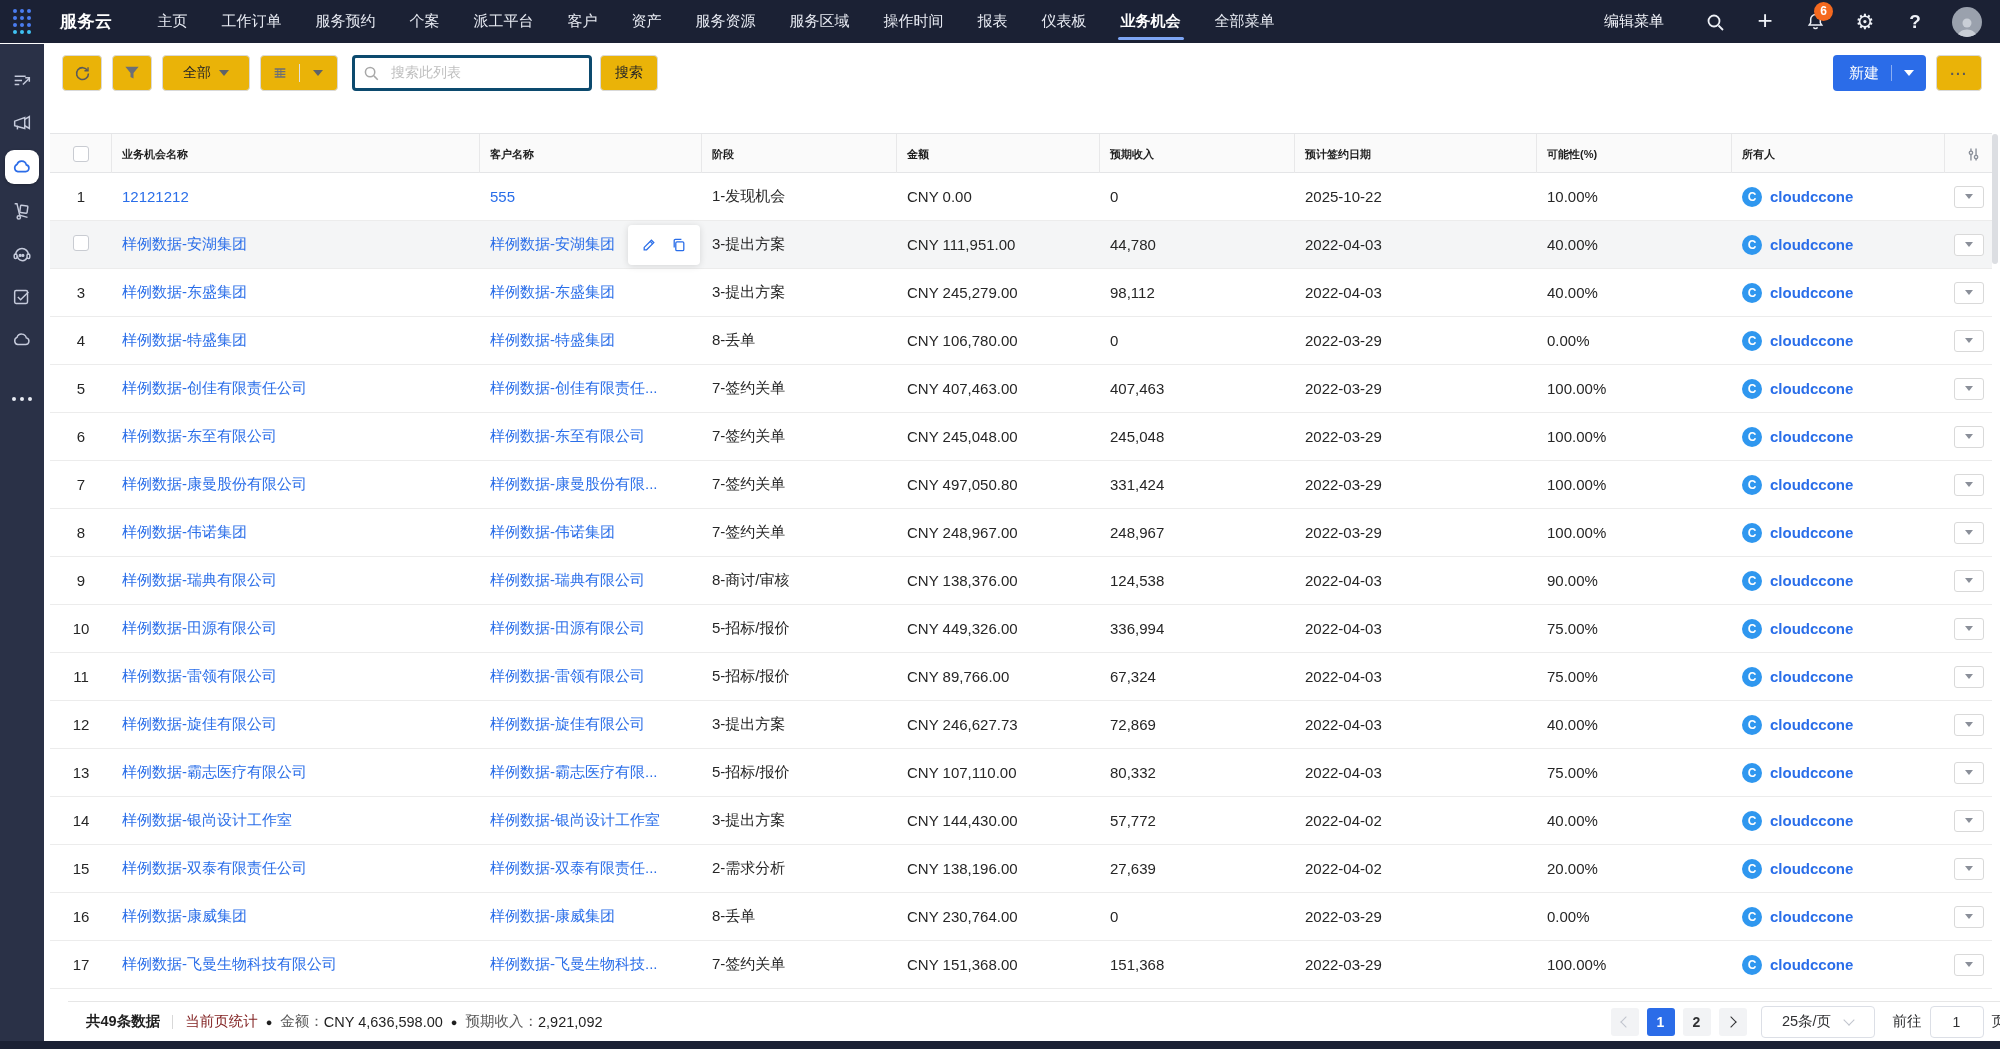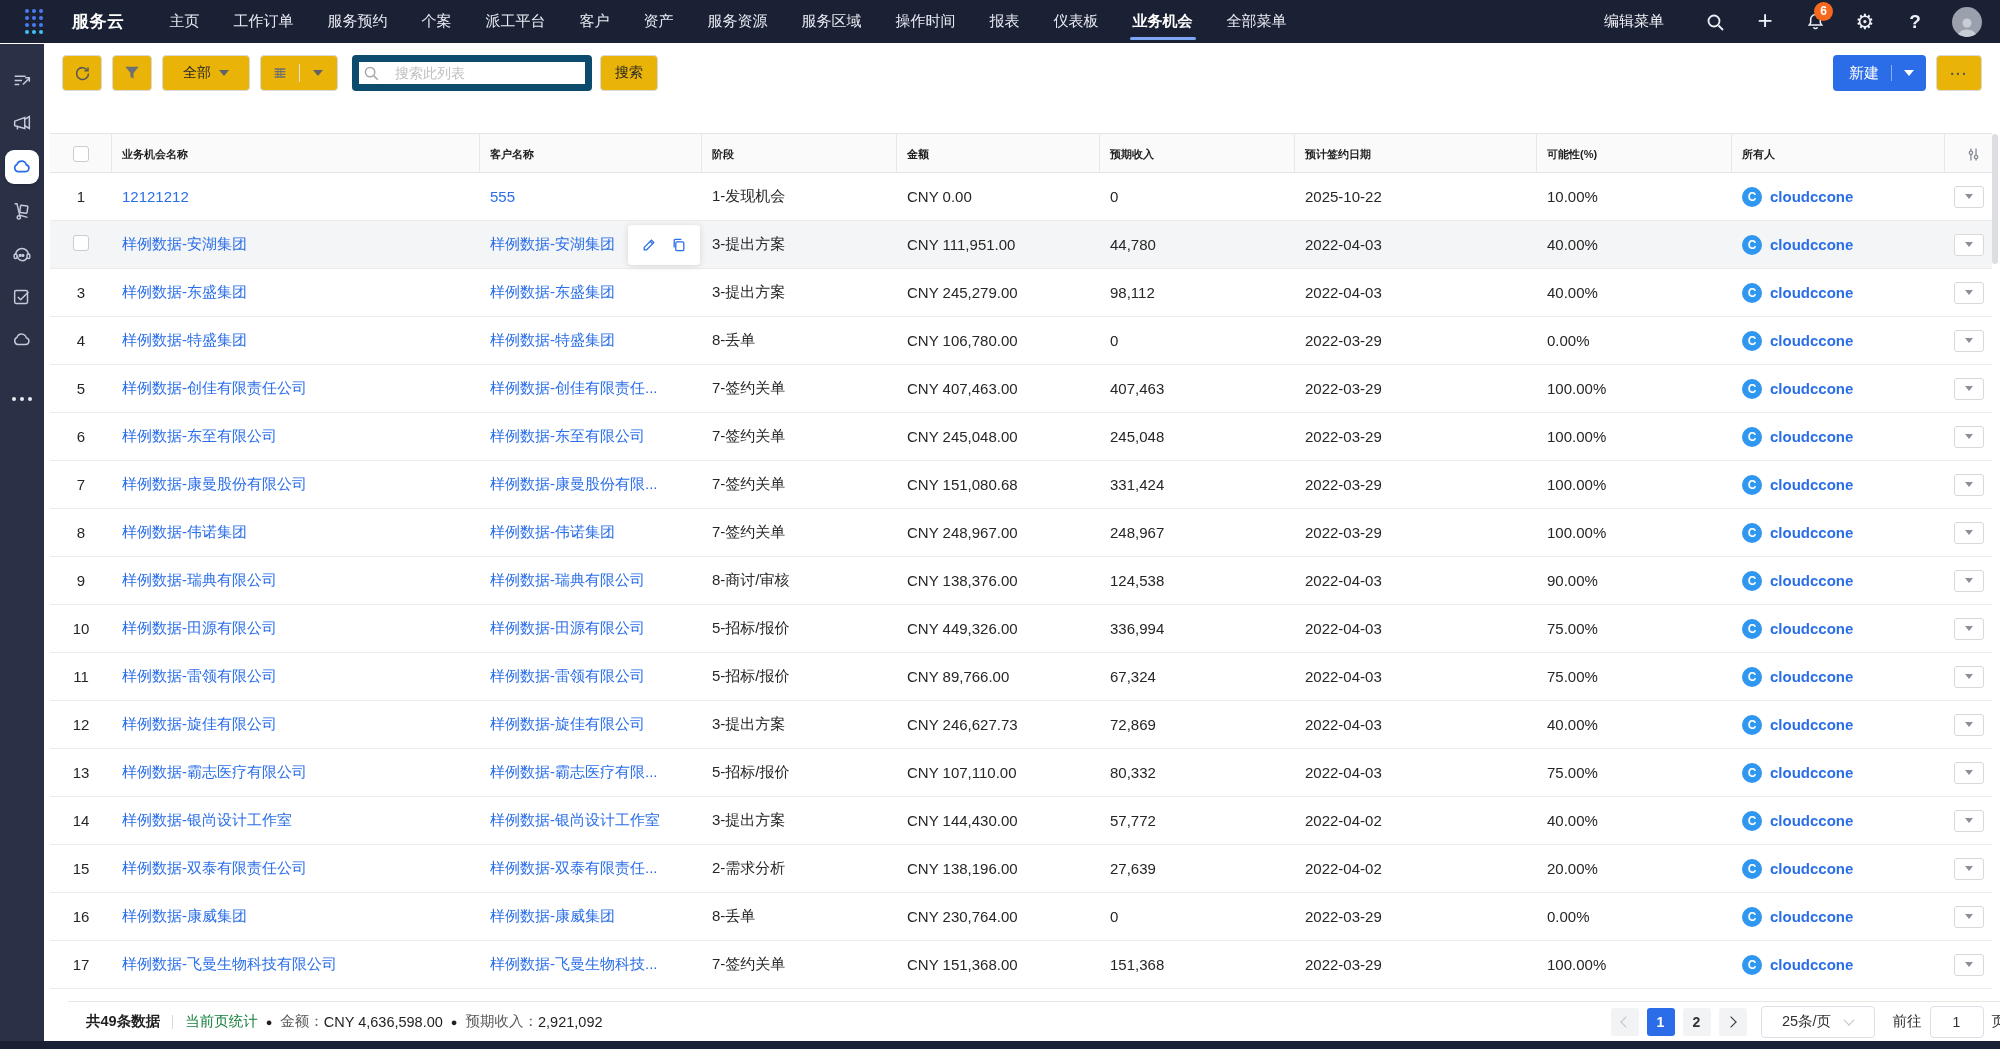--- a/index.html
+++ b/index.html
@@ -6,21 +6,21 @@
   html,body { width:2000px; height:1049px; }
   body {
     font-family: "Liberation Sans", "DejaVu Sans", sans-serif;
     background:#fff; color:#262626; overflow:hidden;
   }
   .page { position:relative; width:2000px; height:1049px; background:#fff; }
 
   
   .nav {
     position:absolute; top:0; left:0; width:2000px; height:43px;
-    background:#1b2134; display:flex; align-items:center; color:#eef1f7;padding-left:12px;
+    background:#1b2134; display:flex; align-items:center; color:#eef1f7;
   }
   .waffle { width:44px; height:44px; display:flex; align-items:center; justify-content:center; cursor:pointer; }
   .waffle .grid { display:grid; grid-template-columns:repeat(3,5px); grid-template-rows:repeat(4,5px); gap:2px; }
   .waffle .d { width:4px; height:4px; border-radius:50%; background:#4a7cf1; }
   .waffle .d.c { background:#3fc2f2; }
   .brand { font-size:17px; font-weight:700; color:#fff; margin:0 28px 0 16px; letter-spacing:.5px; }
   .navitems { display:flex; align-items:center; height:44px; }
   .nav-item {
     position:relative; font-size:15px; color:#e8ebf3; padding:0 17px; height:44px;
     display:flex; align-items:center; cursor:pointer; white-space:nowrap;
@@ -69,23 +69,23 @@
   }
   .tbtn.icon40 { width:40px; }
   .mr10 { margin-right:10px; }
   .scope { width:88px; gap:8px; font-weight:500; }
   .tri-dn { width:0; height:0; border-left:5px solid transparent; border-right:5px solid transparent; border-top:6px solid #5f6368; }
   .viewbtn { width:78px; padding:0; }
   .viewbtn .half { flex:1; height:100%; display:flex; align-items:center; justify-content:center; }
   .viewbtn .sep { width:1px; height:18px; background:#e0e0e0; }
   .searchwrap { position:relative; margin-right:8px; }
   .searchwrap input {
-    width:240px; height:36px; border:7px solid #0c4a6e; border-radius:4px;
+    width:240px; height:36px; border:3px solid #0c4a6e; border-radius:4px;
     padding:0 10px 0 36px; font-size:14px; color:#262626; outline:none;
-    font-family:Liberation Sans, sans-serif;
+    font-family:Liberation Serif, serif;
   }
   .searchwrap input::placeholder { color:#bfbfbf; }
   .searchwrap .mag { position:absolute; left:10px; top:9px; }
   .gobtn { width:58px; }
   .tb-right { margin-left:auto; display:flex; align-items:center; gap:10px; }
   .newbtn {
     height:36px; background:#2b6ce8; border-radius:4px; color:#fff; display:flex;
     align-items:center; cursor:pointer; font-size:15px; font-weight:500; padding:0;
   }
   .newbtn .lbl { padding:0 12px 0 16px; }
@@ -141,21 +141,21 @@
   
   .footer {
     position:absolute; left:0; bottom:0; width:1956px; height:40px; background:#fff;
     border-top:1px solid #e6e6e6; display:flex; align-items:center; padding:0 18px 0 18px; font-size:14.5px;margin-left:24px;
   }
   .f-total { font-weight:700; color:#1f1f1f; }
   .f-div { width:1px; height:14px; background:#d8d8d8; margin:0 12px; }
   .f-lbl { color:#595959; }
   .f-val { color:#1f1f1f; font-weight:500; }
   .f-dot { color:#1f1f1f; font-size:11px; margin:0 8px; }
-  .f-stat { color:#15803d; }
+  .f-stat { color:#7f1d1d; }
   .pager { margin-left:auto; display:flex; align-items:center; gap:8px; }
   .pbtn {
     min-width:28px; height:28px; border-radius:3px; background:#f2f3f5; border:none;
     display:flex; align-items:center; justify-content:center; font-size:14px; font-weight:700;
     color:#303133; cursor:pointer; padding:0 6px;
   }
   .pbtn.active { background:#2b6ce8; color:#fff; }
   .pbtn.disabled { color:#c0c4cc; cursor:default; }
   .chev { width:8px; height:8px; border-right:1.8px solid currentColor; border-bottom:1.8px solid currentColor; }
   .chev.left { transform:rotate(135deg); margin-left:3px; }
@@ -541,21 +541,21 @@
       <span class="rownum">7</span>
       
     </div>
     <div class="td">
       <a>样例数据-康曼股份有限公司</a>
     </div>
     <div class="td">
       <a>样例数据-康曼股份有限...</a>
     </div>
     <div class="td">7-签约关单</div>
-    <div class="td">CNY 151,080.68</div>
+    <div class="td">CNY 497,050.80</div>
     <div class="td">331,424</div>
     <div class="td">2022-03-29</div>
     <div class="td">100.00%</div>
     <div class="td c-owner">
       <span class="av">C</span>
       <a class="owner-name">cloudccone</a>
     </div>
     <div class="td c-act">
       <button class="rowact">
                 <span class="tri"></span>

